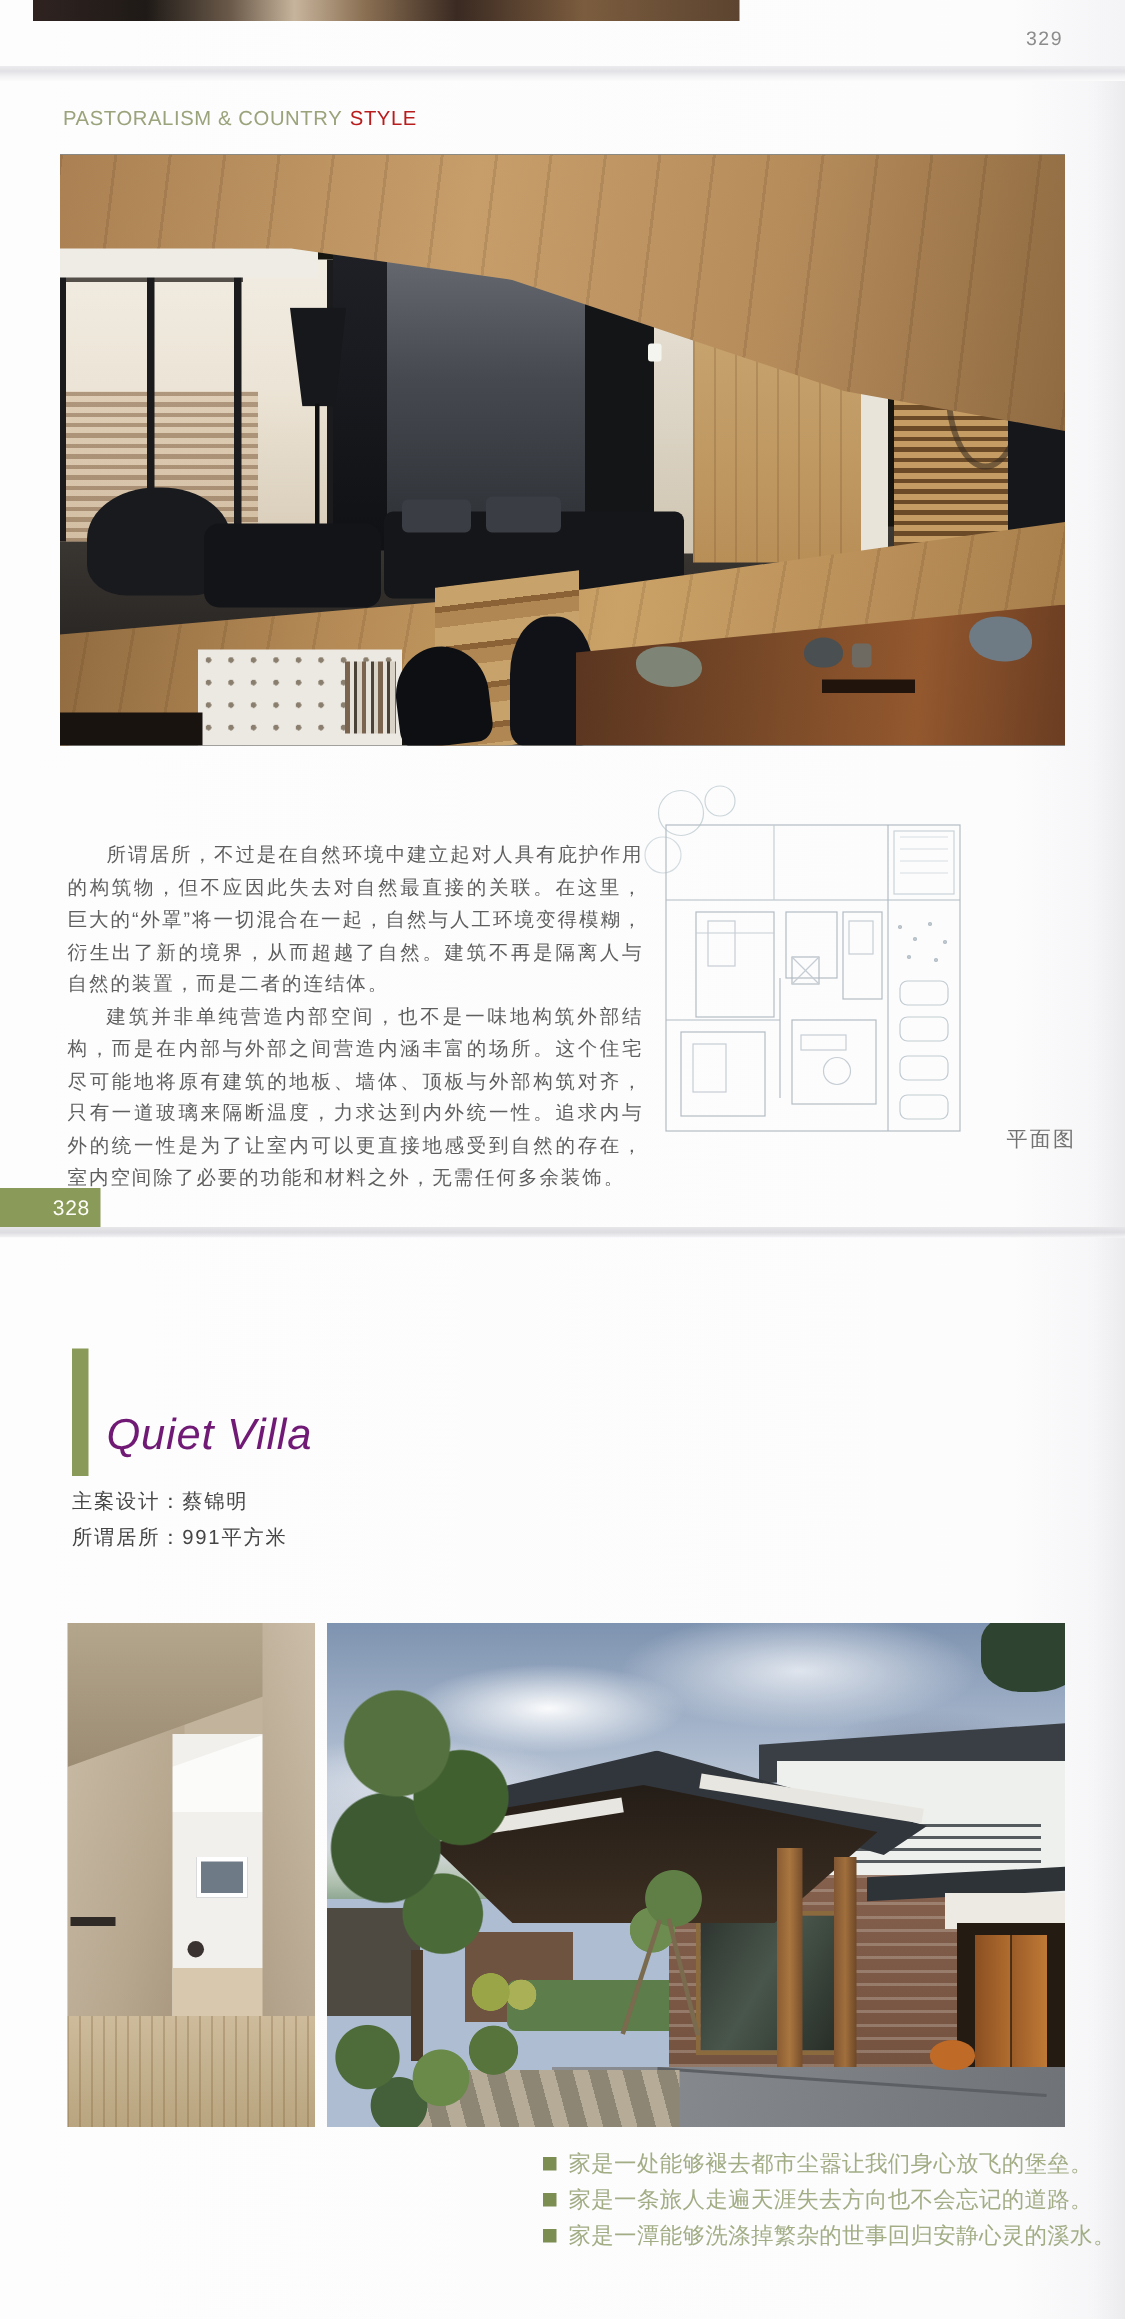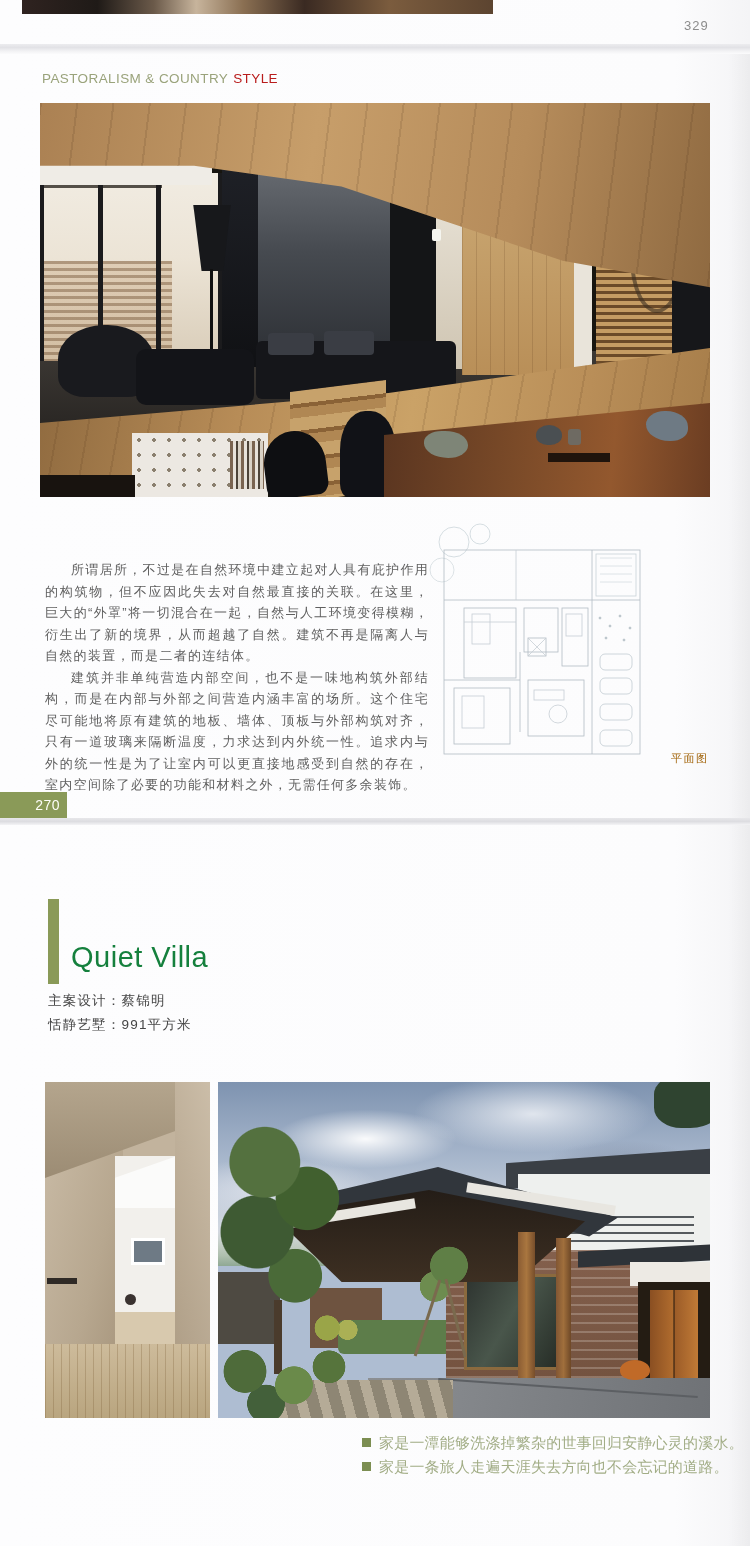--- a/index.html
+++ b/index.html
@@ -87,30 +87,30 @@
   .pm-tray{position:absolute;left:164px;top:50px;width:62px;height:9px;background:#20140c;}
   .pm-rock2{position:absolute;right:22px;top:8px;width:42px;height:30px;background:#6e7a84;border-radius:46% 54% 42% 58%;}
 
   
   #article{left:45px;top:559px;width:384px;color:#5f5f5f;font-size:13px;line-height:21.5px;
     letter-spacing:1.3px;text-align:justify;}
   #article p{margin:0;text-indent:2em;}
 
   
   #floor-plan{left:424px;top:522px;width:236px;height:246px;}
-  #plan-caption{left:671px;top:751px;font-size:11px;color:#a16207;letter-spacing:1.5px;}
+  #plan-caption{left:671px;top:751px;font-size:14px;color:#737373;letter-spacing:1.5px;}
 
   
   #pgnum-328{left:0;top:792px;width:67px;height:26px;background:#8a9a58;color:#fdfdf8;
     font-size:14px;line-height:26px;text-align:right;padding-right:7px;box-sizing:border-box;letter-spacing:.5px;}
 
   
   #title-bar{left:48px;top:899px;width:11px;height:85px;background:#8a9a58;}
   #title-cn{left:71px;top:893px;font-size:40px;color:#3d3d3d;letter-spacing:1px;font-weight:500;}
-  #title-en{left:71px;top:941px;font-size:29px;color:#15803d;letter-spacing:.5px;}
+  #title-en{left:71px;top:941px;font-size:29px;color:#701a75;font-style:italic;letter-spacing:.5px;}
   .info-row{left:48px;font-size:13.5px;color:#454545;letter-spacing:1.2px;}
   #info-designer{top:992px;}
   #info-area{top:1016px;}
 
   
   #photo-corridor{left:45px;top:1082px;width:165px;height:336px;background:#c2b39d;overflow:hidden;}
   .pc-leftwall{left:0;top:0;width:78px;height:336px;background:linear-gradient(105deg,#cbbda8 0%,#b7a78f 60%,#a39178 100%);}
   .pc-ceiling{left:0;top:0;width:165px;height:96px;background:linear-gradient(180deg,#b4a58d,#9c8c74);
     clip-path:polygon(0 0,100% 0,100% 38%,0 100%);}
   .pc-room{left:70px;top:74px;width:62px;height:198px;background:#f2f0ec;}
@@ -309,36 +309,36 @@
           <circle cx="186" cy="104" r="1" fill="#c2ccd2"></circle>
         <circle cx="196" cy="94" r="1" fill="#c2ccd2"></circle>
           <circle cx="206" cy="106" r="1" fill="#c2ccd2"></circle>
         <circle cx="182" cy="116" r="1" fill="#c2ccd2"></circle>
           <circle cx="200" cy="118" r="1" fill="#c2ccd2"></circle>
       </g>
     </svg>
   </div>
   <div id="plan-caption" class="abs noselect">平面图</div>
 
-  <div id="pgnum-328" class="abs noselect">270</div>
+  <div id="pgnum-328" class="abs noselect">328</div>
 
   <div id="gap2" class="abs"></div>
 
   <div id="page-new" class="abs page">
     <div class="abs edge-shade" style="top:0;height:721px;"></div>
   </div>
 
   <div id="title-bar" class="abs"></div>
   <div id="title-en" class="abs">Quiet Villa</div>
 
   <div id="info-designer" class="abs info-row">
     <span>主案设计：</span><span>蔡锦明</span>
   </div>
   <div id="info-area" class="abs info-row">
-    <span>恬静艺墅：</span><span>991平方米</span>
+    <span>所谓居所：</span><span>991平方米</span>
   </div>
 
   <div id="photo-corridor" class="abs">
     <div class="abs pc-leftwall"></div>
     <div class="abs pc-ceiling"></div>
     <div class="abs pc-room">
       <div class="pc-roomceil"></div>
       <div class="pc-window"></div>
       <div class="pc-pot"></div>
       <div class="pc-roomfloor"></div>
@@ -380,21 +380,25 @@
     <div class="abs px-trunk"></div>
     <div class="abs px-shrubs"></div>
     <div class="abs px-bushY"></div>
     <div class="abs px-pumpkin"></div>
     <div class="abs px-pine"></div>
   </div>
 
   <div id="bullets" class="abs">
     <div class="bullet-row">
       <span class="bullet-sq"></span>
-      <span class="bullet-text">家是一潭能够洗涤掉繁杂的世事回归安静心灵的溪水。</span>
+      <span class="bullet-text">家是一处能够褪去都市尘嚣让我们身心放飞的堡垒。</span>
     </div>
     <div class="bullet-row">
       <span class="bullet-sq"></span>
       <span class="bullet-text">家是一条旅人走遍天涯失去方向也不会忘记的道路。</span>
     </div>
+    <div class="bullet-row">
+      <span class="bullet-sq"></span>
+      <span class="bullet-text">家是一潭能够洗涤掉繁杂的世事回归安静心灵的溪水。</span>
+    </div>
   </div>
 
 </div>
 
 </body></html>

